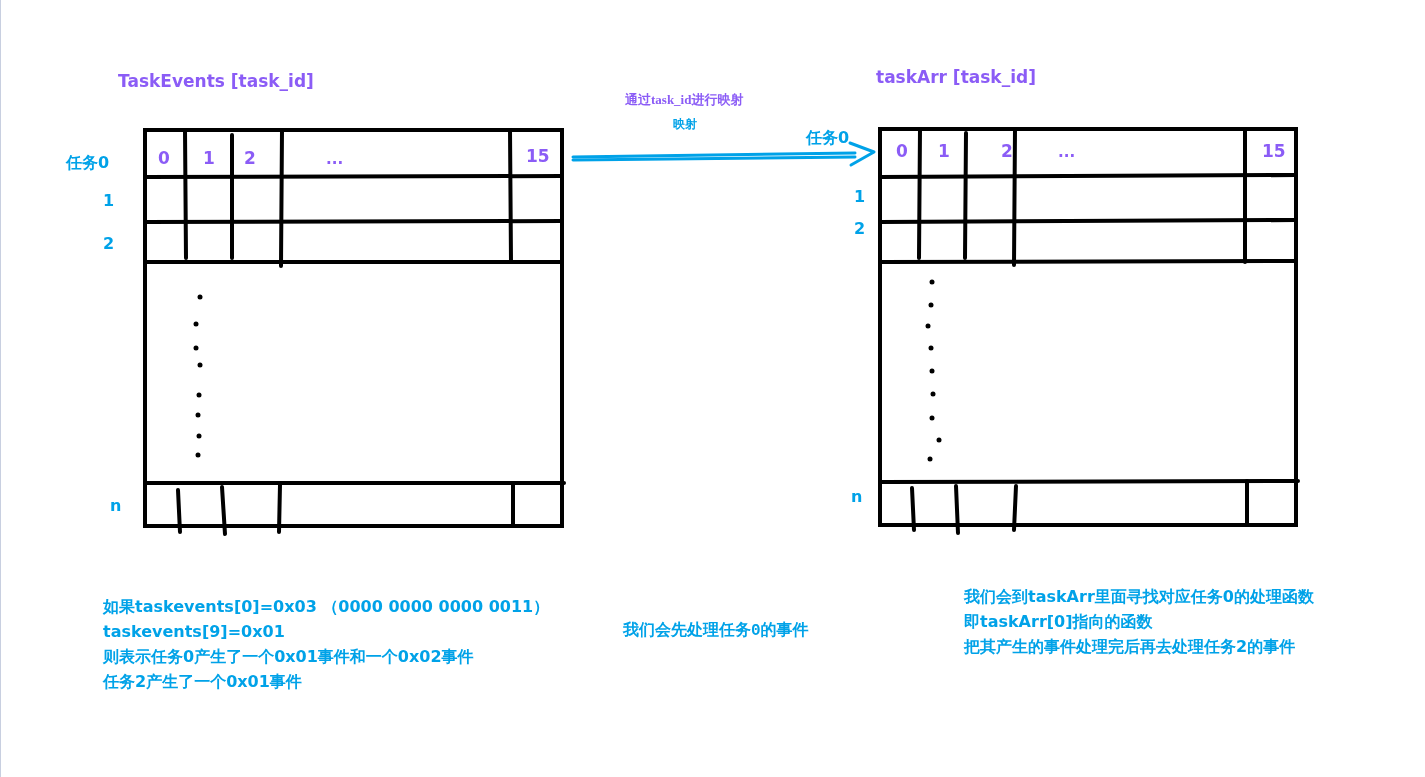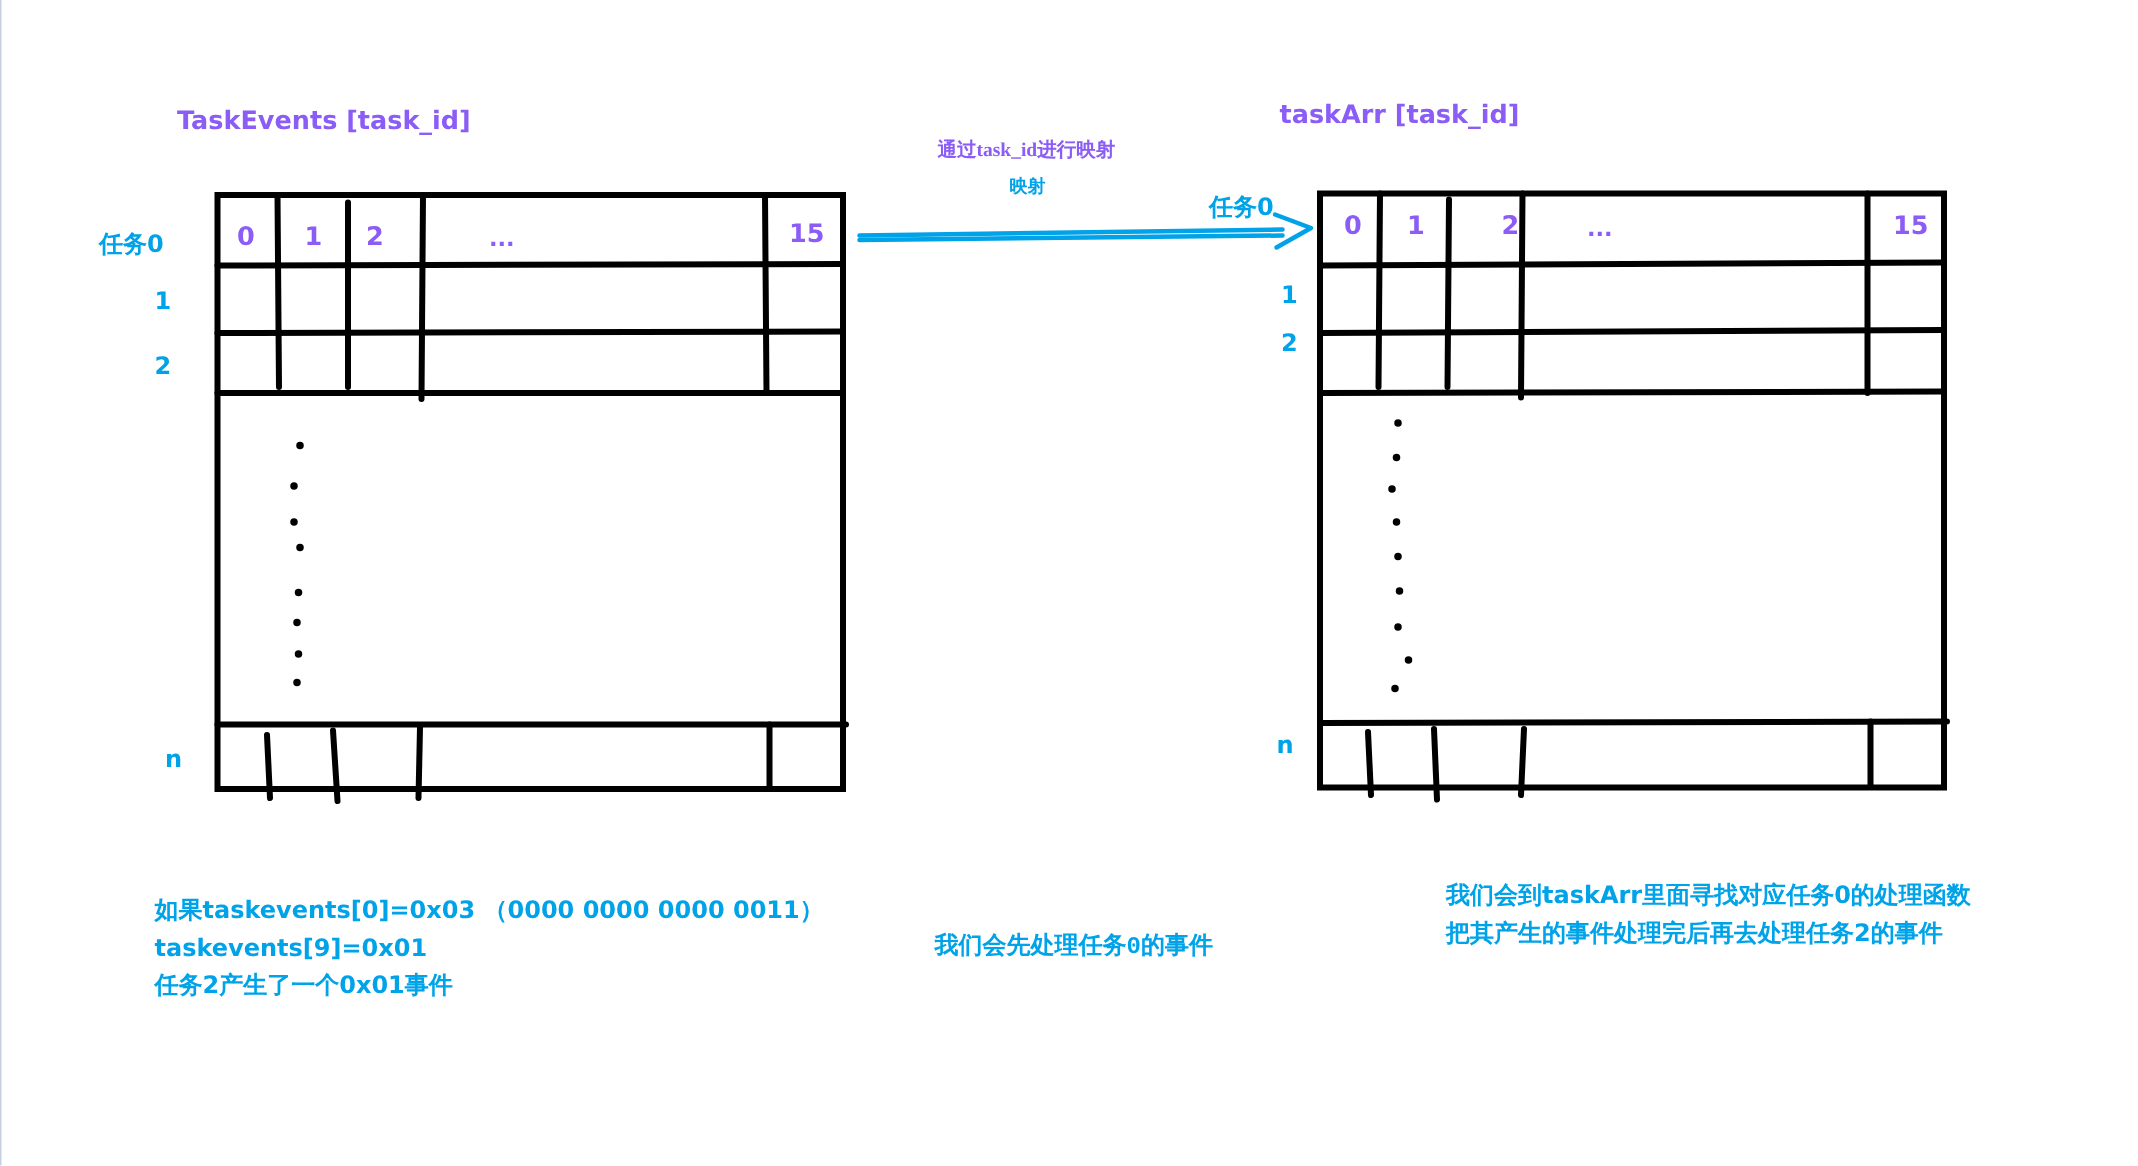--- a/index.html
+++ b/index.html
@@ -99,35 +99,37 @@
 
 <div class="txt blue rowlbl" style="left:66px; top:155px;">任务0</div>
 <div class="txt blue rowlbl" style="left:103px; top:193px;">1</div>
 <div class="txt blue rowlbl" style="left:103px; top:236px;">2</div>
 <div class="txt blue rowlbl" style="left:110px; top:498px;">n</div>
 
 <div class="txt red" style="left:625px; top:93px; font-size:13px;font-family:Liberation Serif, serif;">通过task_id进行映射</div>
 <div class="txt blue" style="left:673px; top:118px; font-size:12px;">映射</div>
 <div class="txt blue" style="left:806px; top:130px; font-size:16px;">任务0</div>
 
-<div class="txt red title" style="left:853px; top:69px;">taskArr [task_id]</div>
+<div class="txt red title" style="left:876px; top:69px;">taskArr [task_id]</div>
 <div class="txt red cellnum" style="left:896px; top:143px;">0</div>
 <div class="txt red cellnum" style="left:938px; top:143px;">1</div>
 <div class="txt red cellnum" style="left:1001px; top:143px;">2</div>
 <div class="txt red cellnum" style="left:1058px; top:145px; font-size:15px;">...</div>
 <div class="txt red cellnum" style="left:1262px; top:143px;">15</div>
 
 <div class="txt blue rowlbl" style="left:854px; top:189px;">1</div>
 <div class="txt blue rowlbl" style="left:854px; top:221px;">2</div>
 <div class="txt blue rowlbl" style="left:851px; top:489px;">n</div>
 
 <div class="txt blue note" style="left:103px; top:594px;">
   <div>如果taskevents[0]=0x03  （0000 0000 0000 0011）</div>
   <div>taskevents[9]=0x01</div>
+  <div>则表示任务0产生了一个0x01事件和一个0x02事件</div>
   <div>任务2产生了一个0x01事件</div>
 </div>
 
 <div class="txt blue note" style="left:623px; top:619px;font-family:Liberation Mono, monospace;">我们会先处理任务0的事件</div>
 
 <div class="txt blue note" style="left:964px; top:584px;">
   <div>我们会到taskArr里面寻找对应任务0的处理函数</div>
+  <div>即taskArr[0]指向的函数</div>
   <div>把其产生的事件处理完后再去处理任务2的事件</div>
 </div>
 
 </body></html>

